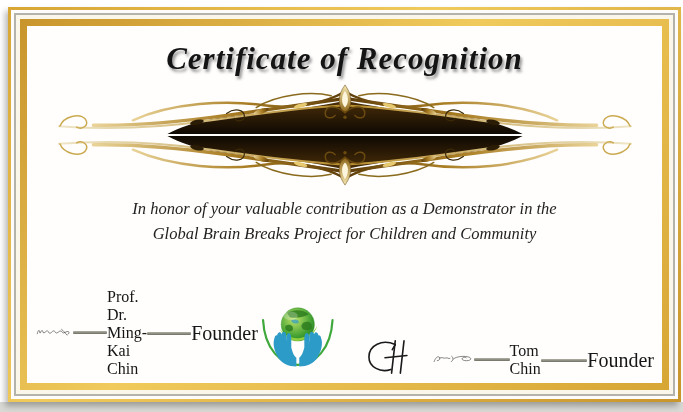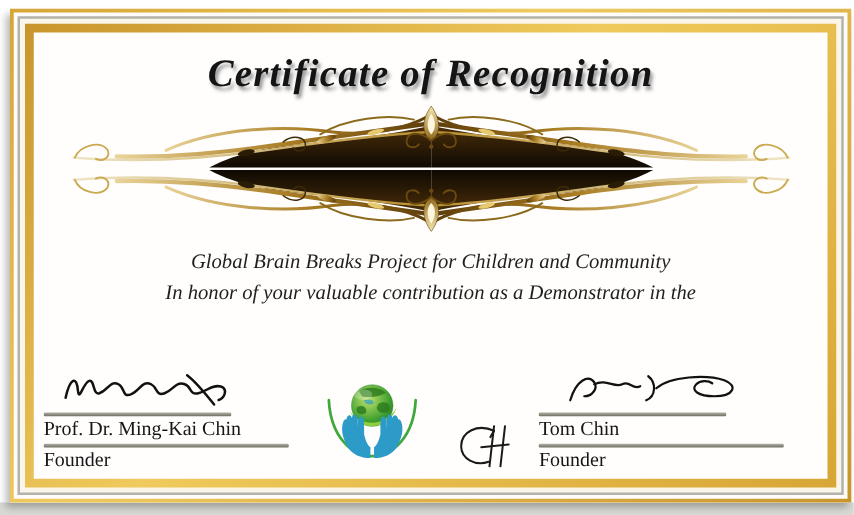--- a/index.html
+++ b/index.html
@@ -22,27 +22,27 @@
   .flourish{display:block;}
   .name-band{width:619px;height:34px;background:linear-gradient(180deg,#ffffff,#faf9f5);
     border-top:2px solid #b7af9f;border-bottom:2px solid #b7af9f;
     box-shadow:inset 0 2px 0 #ffffff,inset 0 -2px 0 #ffffff,inset 0 3px 0 #d3cdbf,inset 0 -3px 0 #d3cdbf;
     display:flex;align-items:center;justify-content:center;}
   .recipient{font-size:21px;font-style:italic;color:#1b1b1b;letter-spacing:1px;}
   .body-text{margin-top:8px;text-align:center;font-style:italic;font-size:16.5px;
     line-height:1.5;color:#1f1f1f;}
   .sig-row{margin-top:auto;margin-bottom:5px;width:100%;display:flex;align-items:flex-end;
     padding:0 8px;box-sizing:border-box;}
-  .sig-col{display:flex;flex-direction:column;width:36%;}
+  .sig-col{display:flex;align-items:center;width:36%;}
   .center-col{width:28%;display:flex;align-items:flex-end;justify-content:center;gap:2px;padding-bottom:2px;}
   .rule{height:3px;background:linear-gradient(180deg,#b0b0a4,#6f6f63);border-radius:1px;}
   .rule-1{width:150px;margin-top:1px;}
   .rule-2{width:196px;margin-top:2px;}
   .sig-name{font-size:16px;color:#161616;margin-top:2px;}
-  .sig-role{font-size:16px;color:#161616;margin-top:2px;}
+  .sig-role{font-size:20px;color:#161616;margin-top:2px;}
   .foundation-block{display:flex;flex-direction:column;align-items:center;width:106px;}
   .foundation-text{font-size:8.5px;color:#3a3a3a;text-align:center;line-height:1.25;
     font-family:"Liberation Serif",serif;}
   .foundation-text .l2{font-size:8px;}
 </style>
 </head>
 <body>
 
 <div class="photo-strip"></div>
 
@@ -102,22 +102,22 @@
       <use href="#flourish-all"></use>
     </svg>
 
 
     <svg class="flourish" width="592" height="54" viewBox="0 0 1200 110" preserveAspectRatio="none">
       <use href="#flourish-all" transform="translate(0,110) scale(1,-1)"></use>
     </svg>
   </div>
 
   <div class="body-text">
+    <div>In honor of your valuable contribution as a Demonstrator in the</div>
     <div>Global Brain Breaks Project for Children and Community</div>
-    <div>In honor of your valuable contribution as a Demonstrator in the</div>
   </div>
 
   <div class="sig-row">
 
     <div class="sig-col">
       <svg width="170" height="36" viewBox="0 0 170 40">
         <g fill="none" stroke="#111111" stroke-width="2.2" stroke-linecap="round">
           <path d="M 10,28 C 14,10 20,8 21,22 C 22,32 26,14 31,13 C 36,12 34,26 40,24 C 48,21 50,12 57,16 C 63,19 60,28 68,25 C 76,22 78,12 86,16 C 92,19 90,27 98,24 C 106,21 108,13 116,16 C 122,18 120,26 128,24 C 136,22 140,16 148,18 C 154,20 152,28 146,30"></path>
           <path d="M 118,8 C 126,14 134,24 142,34"></path>
         </g>

